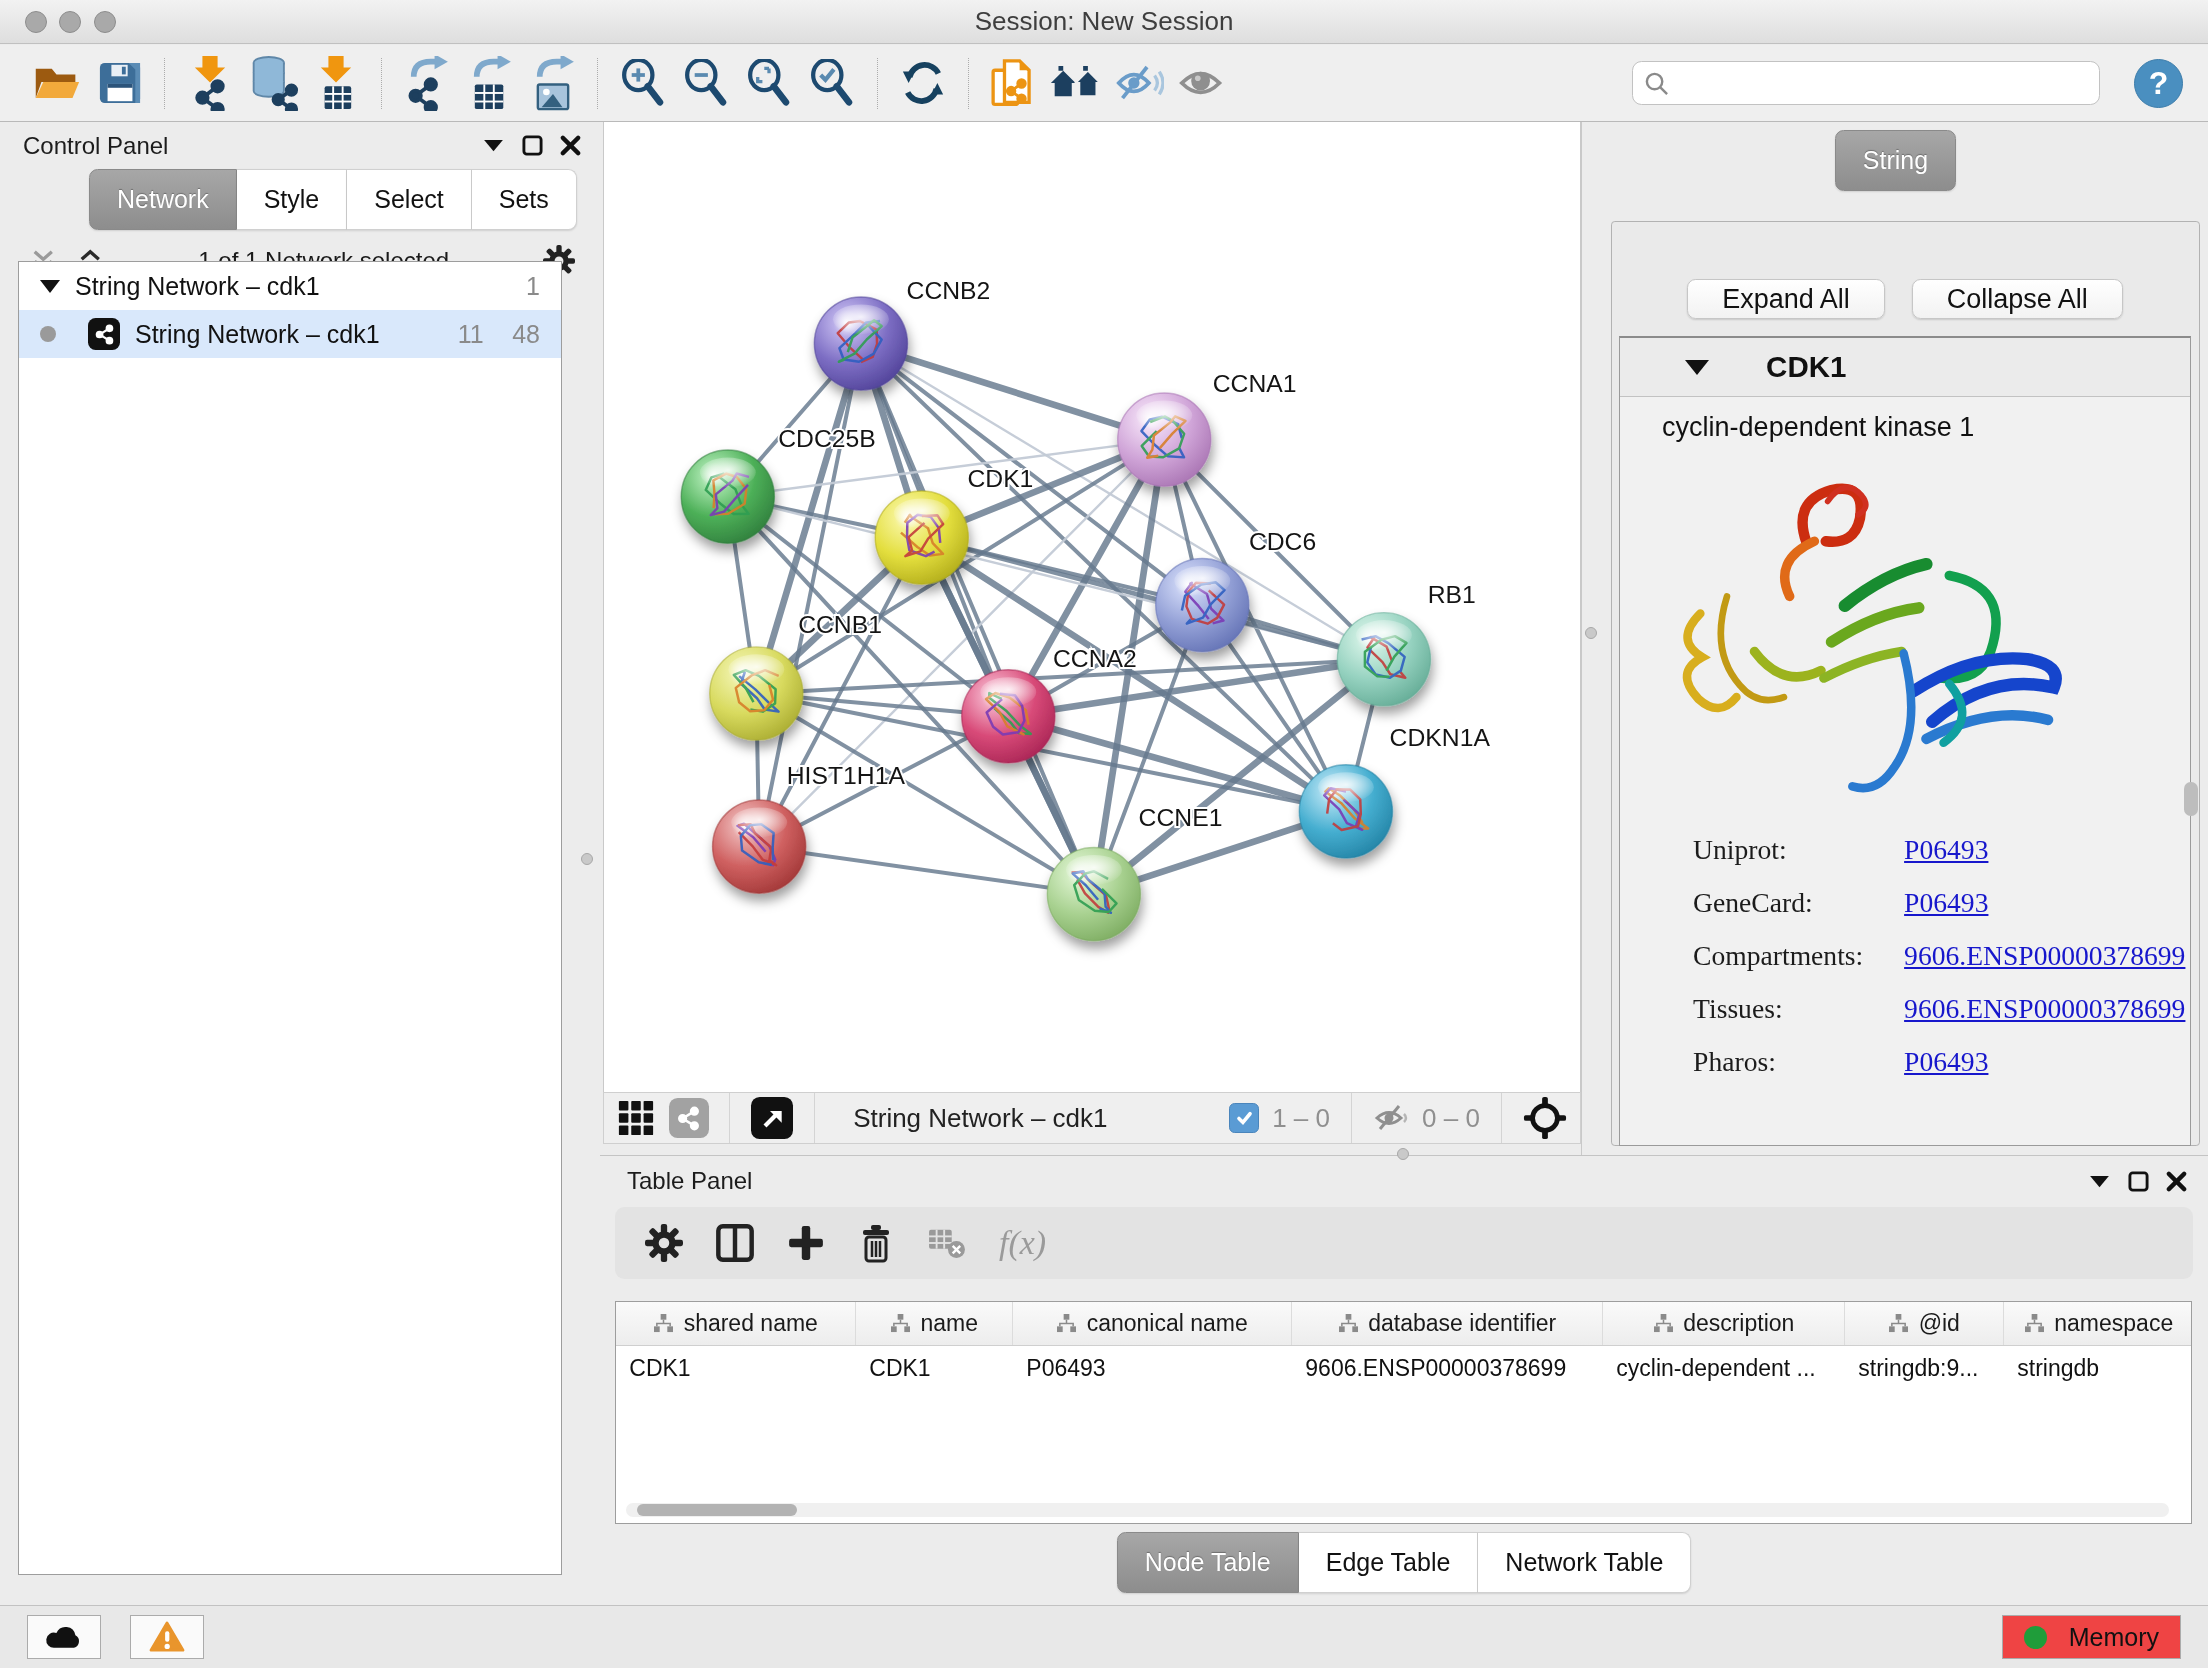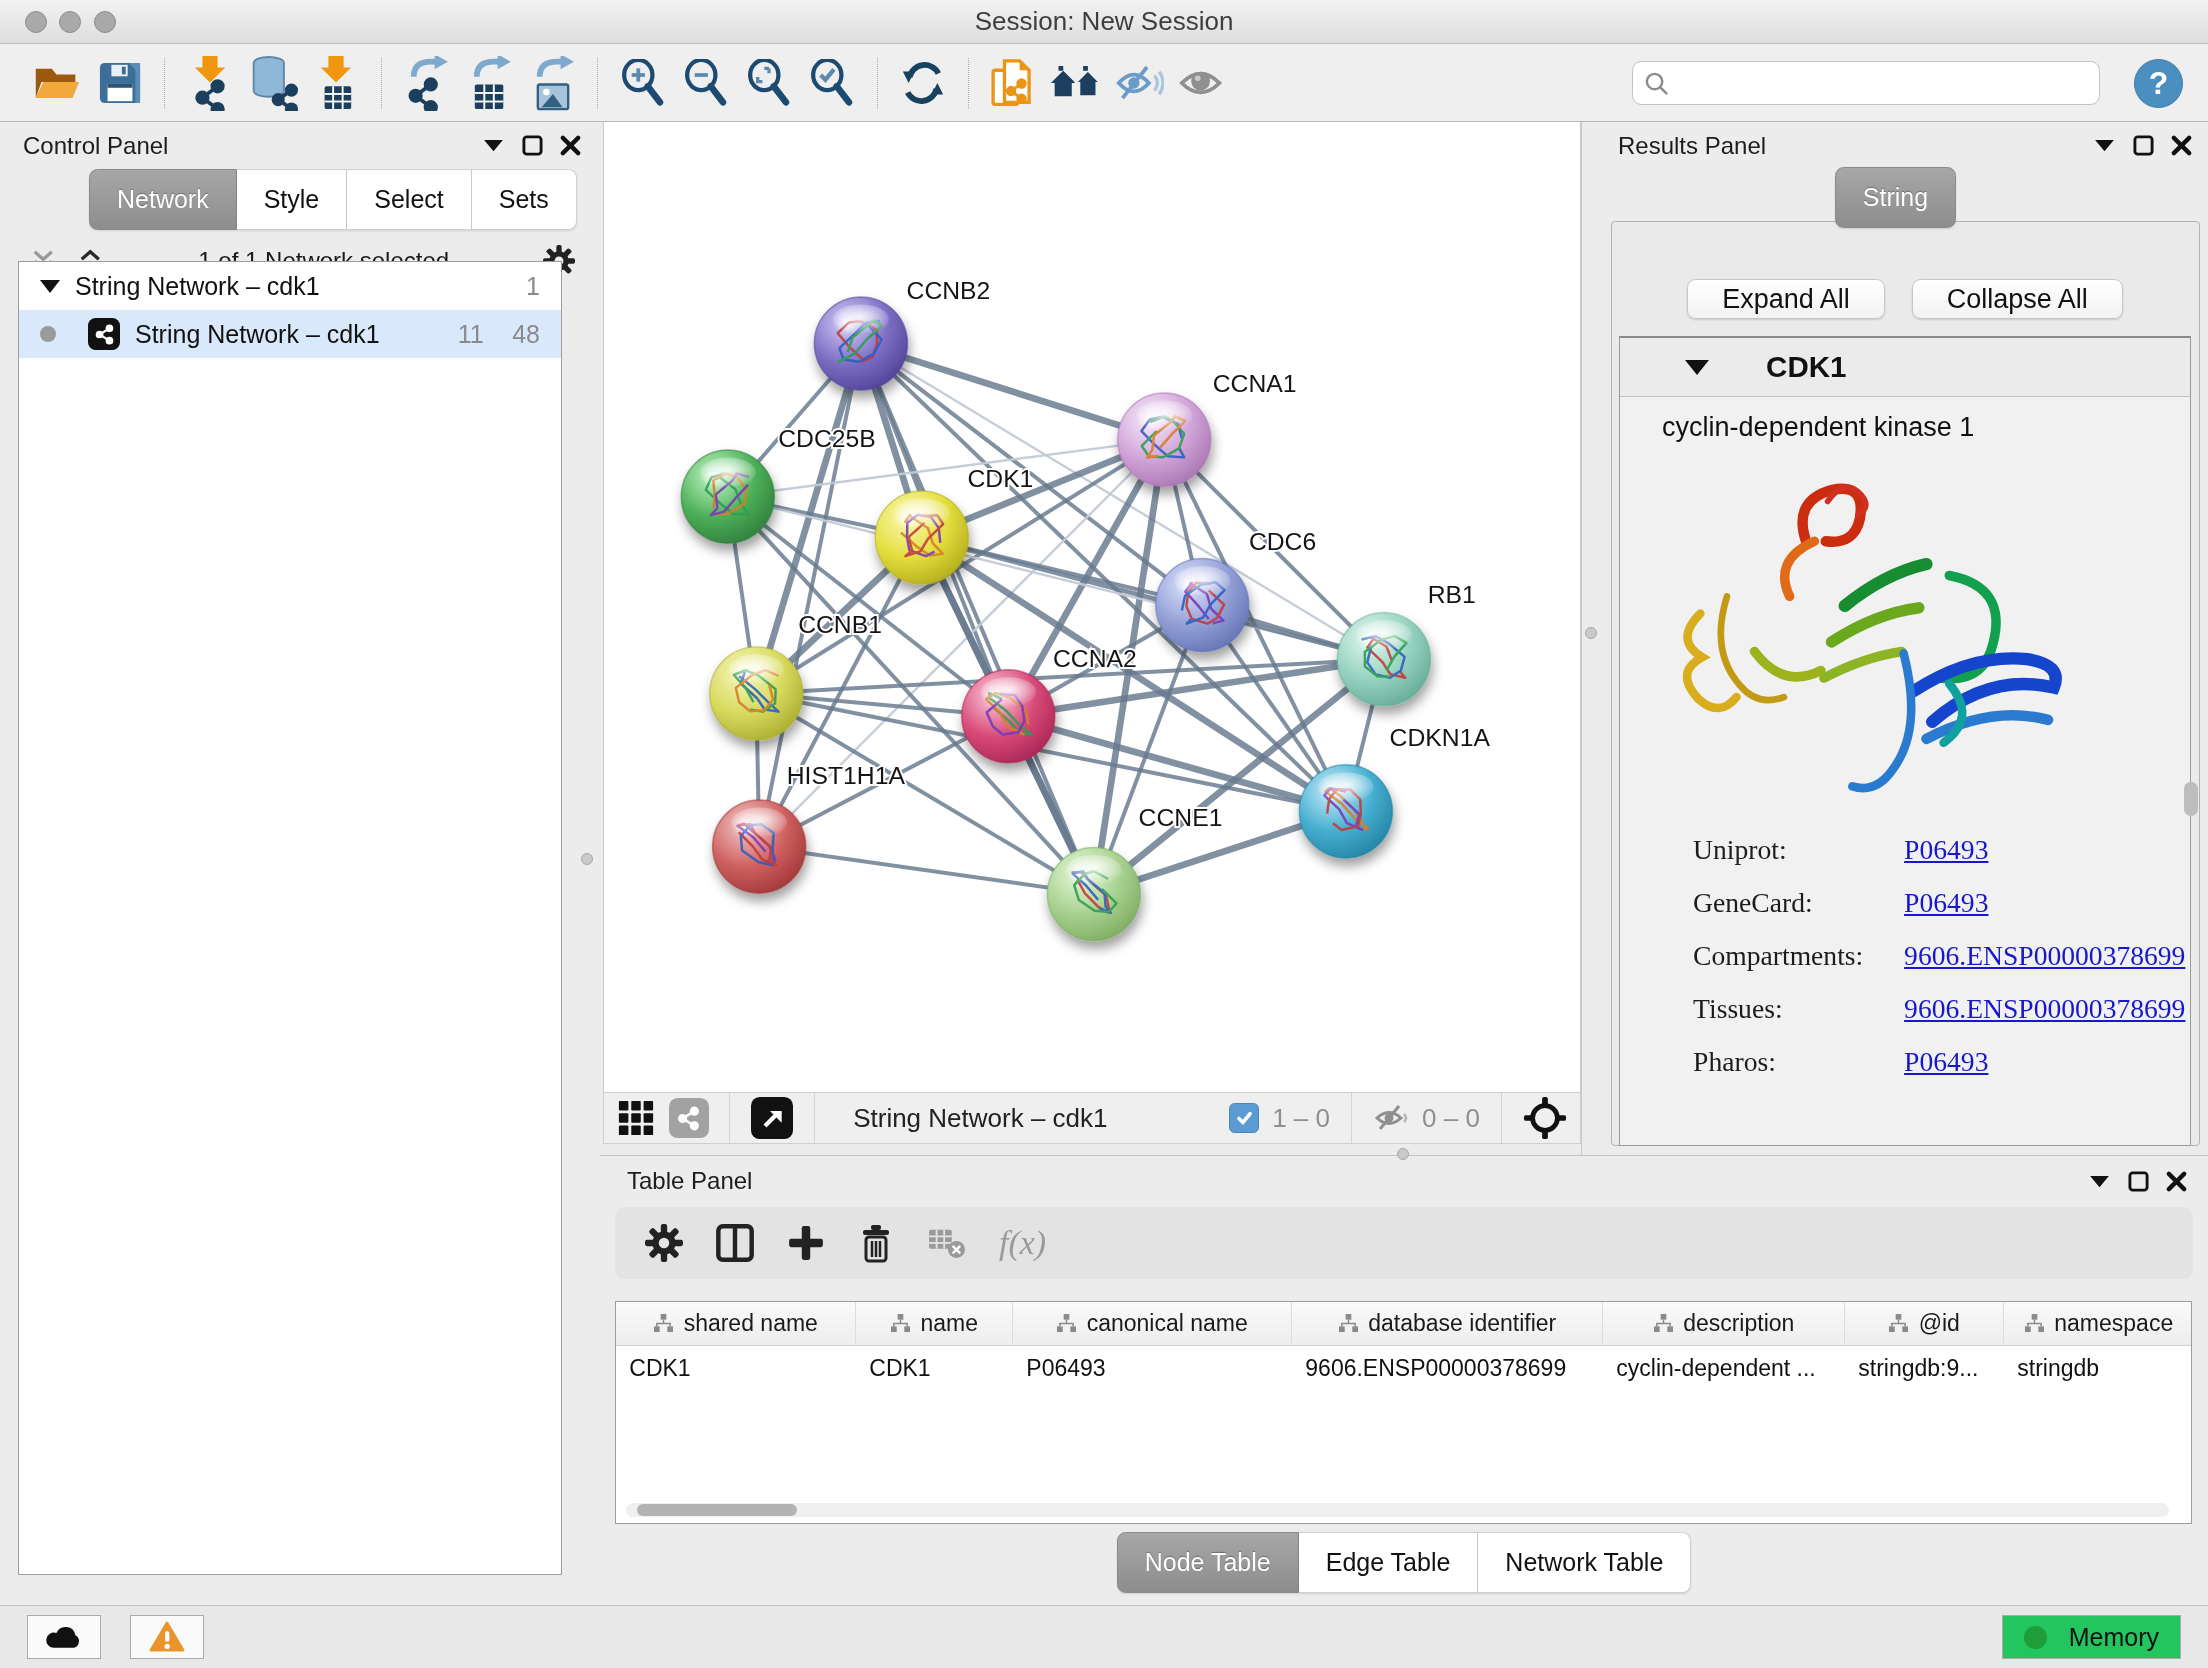--- a/index.html
+++ b/index.html
@@ -86,21 +86,21 @@
 .th{display:flex;align-items:center;justify-content:center;gap:9.5px;font-size:23px;color:#1a1a1a;border-right:1px solid #dcdcdc;overflow:hidden;white-space:nowrap;flex:none}
 .tr{display:flex;height:44px}
 .td{display:flex;align-items:center;padding-left:13.3px;font-size:23px;overflow:hidden;white-space:nowrap;flex:none}
 .h-scroll{position:absolute;left:9.5px;bottom:5.7px;height:14.3px;width:98%;border-radius:7.6px;background:#f0f0f0}
 .h-thumb{position:absolute;left:11.4px;top:1px;width:160px;height:12.4px;border-radius:6.7px;background:#b3b3b3}
 .tp-tabs{position:absolute;left:0;right:0;bottom:13.3px;display:flex;justify-content:center}
 
 
 .statusbar{position:absolute;left:0;bottom:0;right:0;height:63px;background:#e8e8e8;border-top:1px solid #c2c2c2;display:flex;align-items:center;padding:0 27px;gap:28.5px}
 .sb-btn{width:74px;height:44px;background:#fafafa;border:1px solid #ababab;display:flex;align-items:center;justify-content:center}
-.memory-btn{margin-left:auto;height:44px;background:#22c55e;border:1px solid #ababab;display:flex;align-items:center;gap:22px;padding:0 21px;font-size:25px}
+.memory-btn{margin-left:auto;height:44px;background:#ef4444;border:1px solid #ababab;display:flex;align-items:center;gap:22px;padding:0 21px;font-size:25px}
 .mem-dot{width:23px;height:23px;border-radius:50%;background:#1f9d3a}
 
 
 .split-dot{position:absolute;width:12.4px;height:12.4px;border-radius:50%;background:#c9c9c9;border:1px solid #a8a8a8}
 svg{display:block}
 </style>
 </head>
 <body>
 
 <div class="window">
@@ -709,37 +709,20 @@
         <g fill="#111">
           <rect x="20" y="1" width="6" height="11" rx="2"></rect>
           <rect x="20" y="34" width="6" height="11" rx="2"></rect>
           <rect x="1" y="20" width="11" height="6" rx="2"></rect>
           <rect x="34" y="20" width="11" height="6" rx="2"></rect>
         </g>
       </svg>
   </div>
 
   <div class="results-panel">
-    <div class="rp-head">
-      <div class="panel-title">Results Panel</div>
-      <div class="panel-btns">
-        <svg width="23" height="15" viewBox="0 0 24 16">
-            <polygon points="2,2 22,2 12,14" fill="#111"></polygon>
-          </svg>
-        <svg width="21" height="21" viewBox="0 0 22 22">
-            <rect x="2" y="2" width="18" height="18" rx="3" stroke="#111" stroke-width="3" fill="none"></rect>
-          </svg>
-        <svg width="21" height="21" viewBox="0 0 22 22">
-            <g stroke="#111" stroke-width="4.5" stroke-linecap="round">
-              <line x1="3" y1="3" x2="19" y2="19"></line>
-              <line x1="19" y1="3" x2="3" y2="19"></line>
-            </g>
-          </svg>
-      </div>
-    </div>
     <div class="rp-tabrow">
       <div class="tab active single">String</div>
     </div>
     <div class="rp-container">
       <div class="rp-buttons">
         <button class="push-btn">Expand All</button>
         <button class="push-btn">Collapse All</button>
       </div>
       <div class="protein-box">
         <div class="protein-head">

